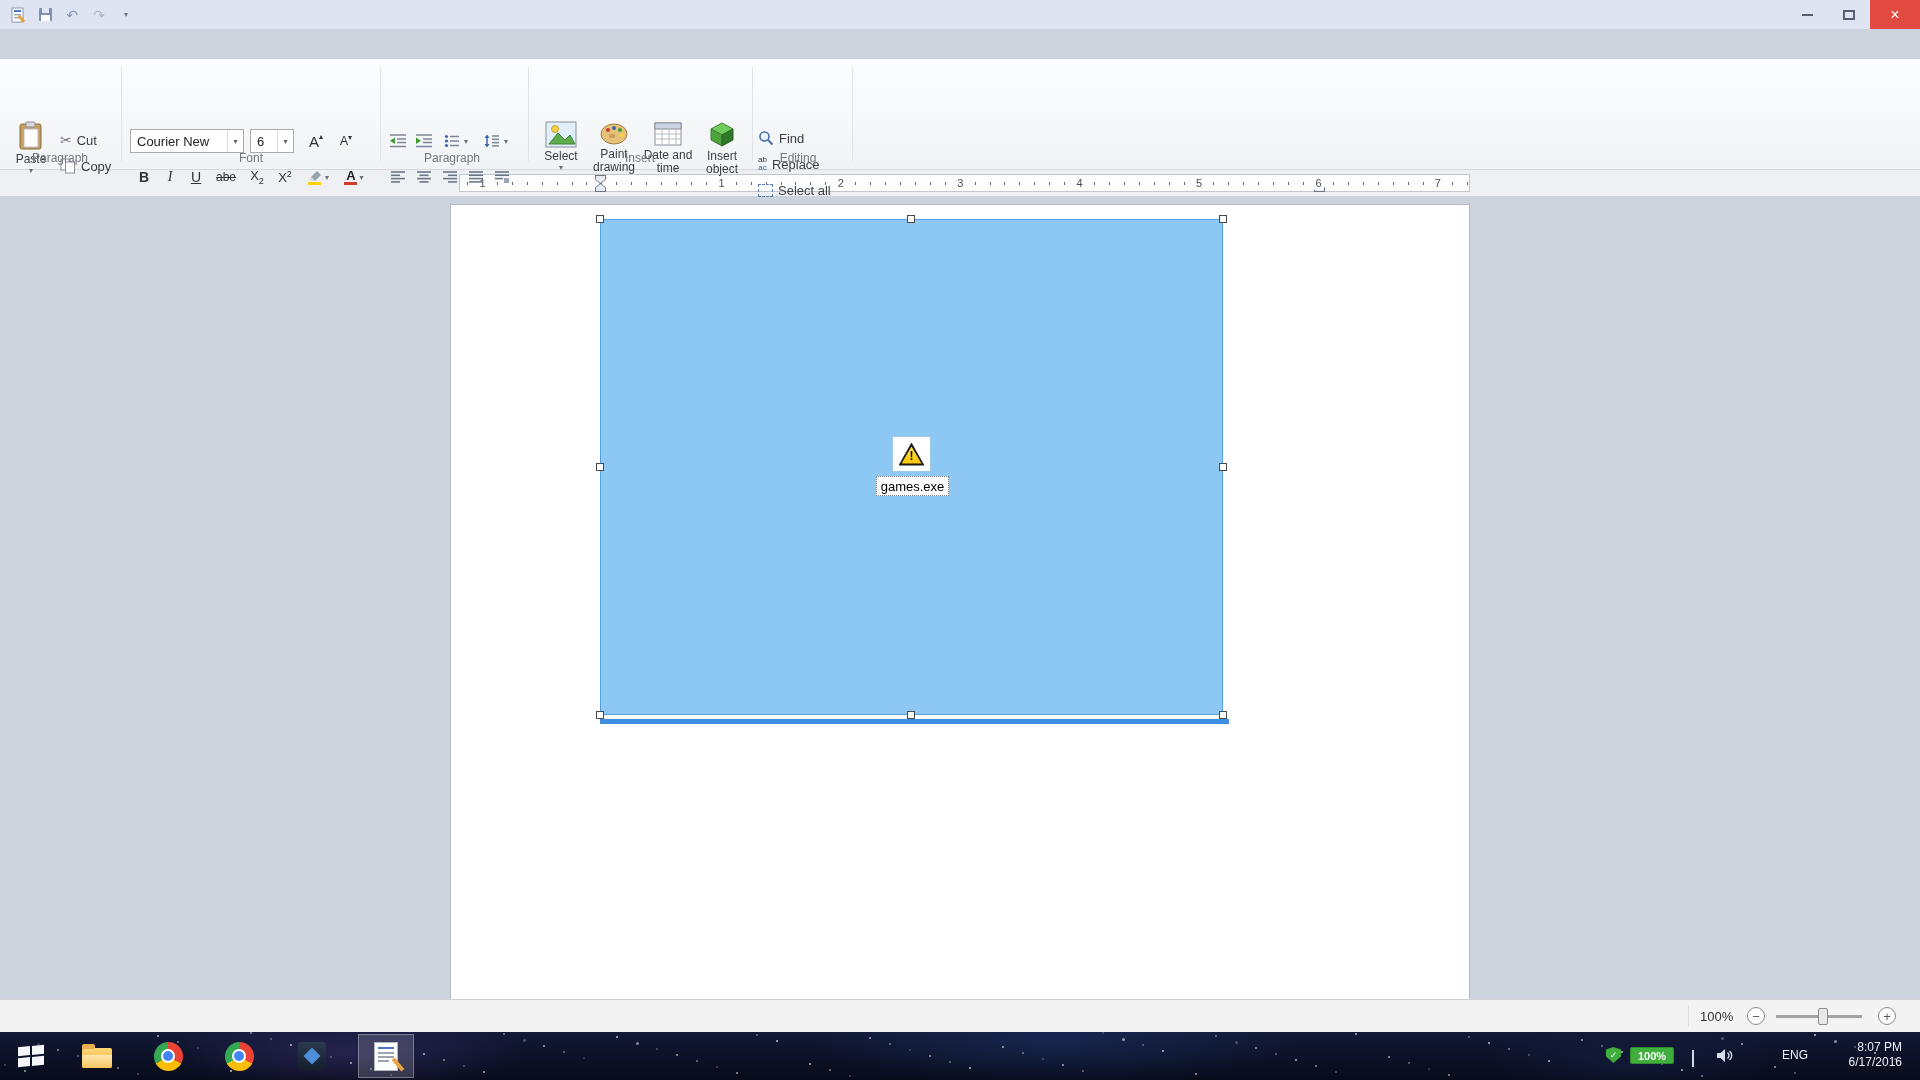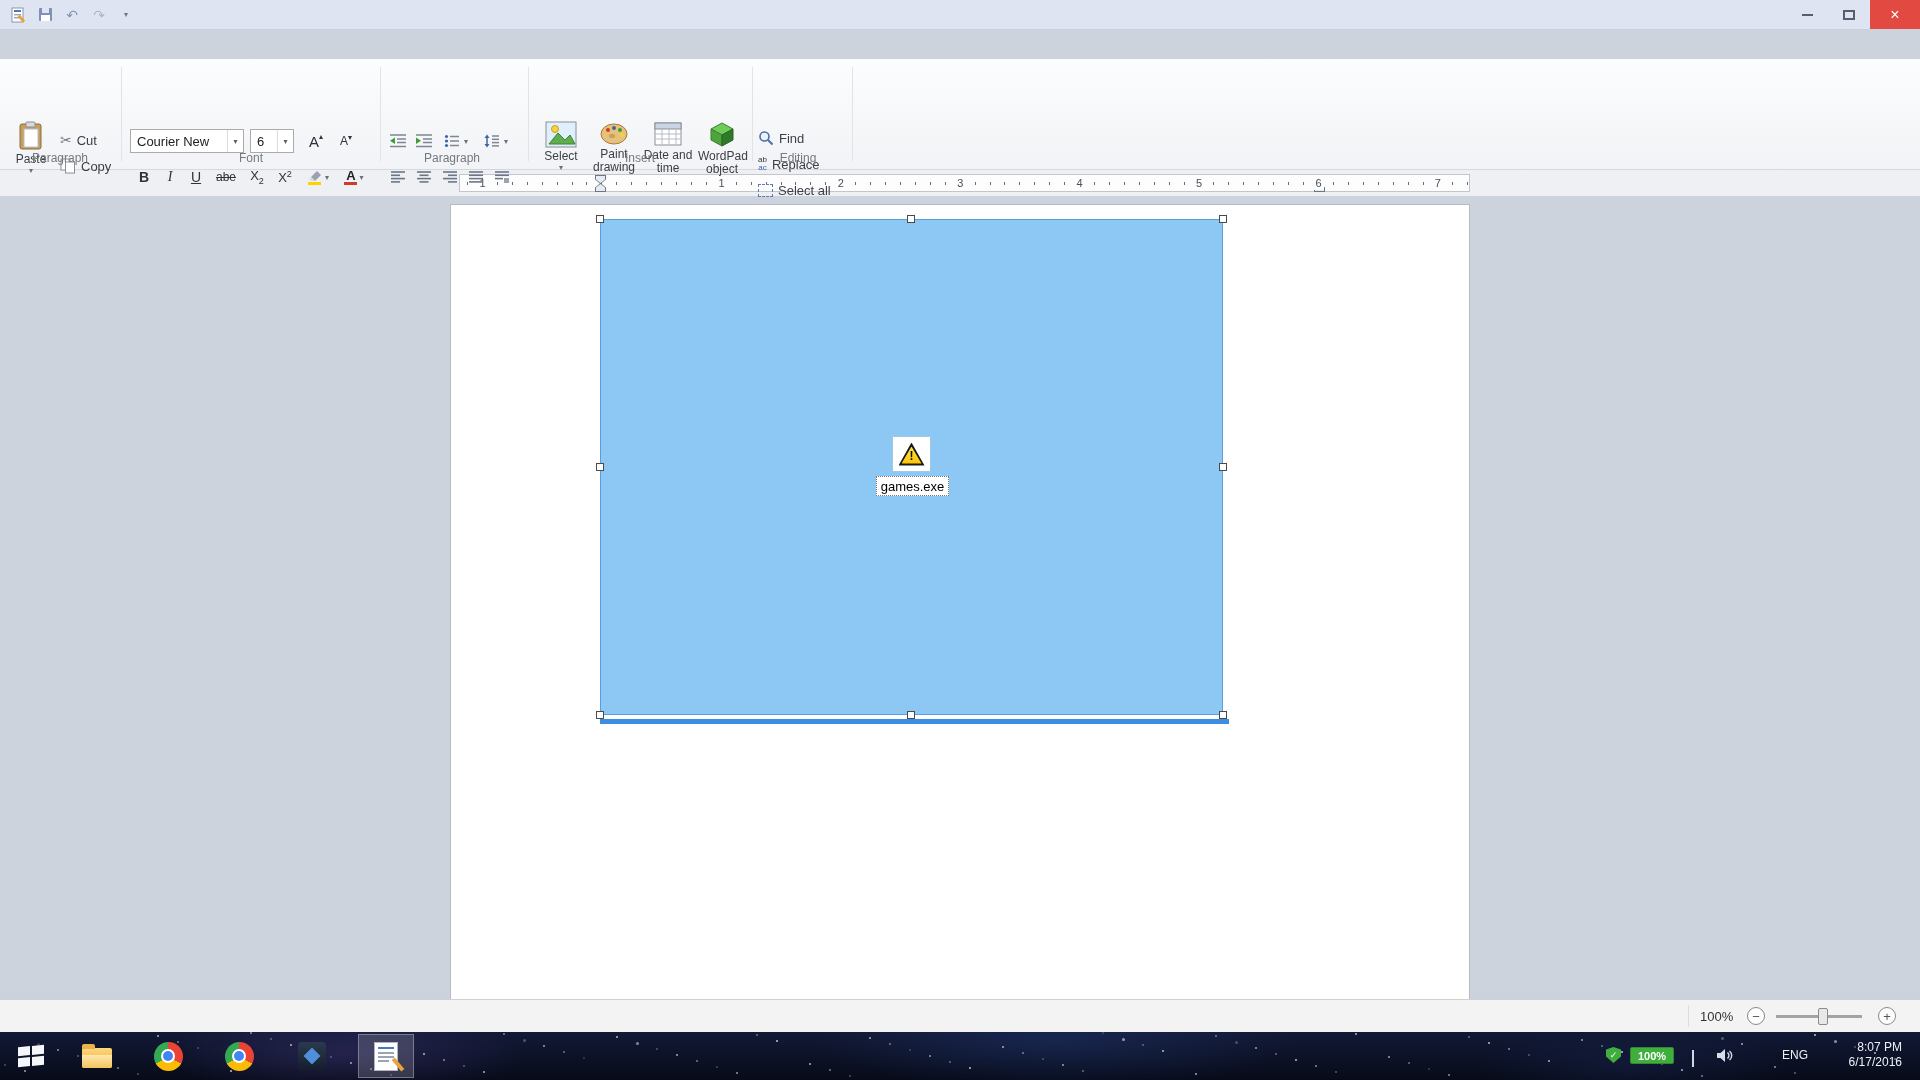--- a/index.html
+++ b/index.html
@@ -378,21 +378,21 @@
       <span class="blabel" style="width:52px">Date and time</span>
     </button>
     <button class="bigbtn" style="left:697px;width:50px">
       <span>
         <svg width="26" height="27" viewBox="0 0 26 27">
             <polygon points="13,2 24,8 13,14 2,8" fill="#6fcb5a" stroke="#3f7f33"></polygon>
             <polygon points="2,8 13,14 13,25 2,19" fill="#4ea43c" stroke="#3f7f33"></polygon>
             <polygon points="24,8 13,14 13,25 24,19" fill="#2f7a28" stroke="#2a6322"></polygon>
           </svg>
       </span>
-      <span class="blabel" style="width:48px">WordPad object</span>
+      <span class="blabel" style="width:48px">Insert object</span>
     </button>
     <div class="group-label" style="left:532px;width:216px">Insert</div>
     <div class="vsep" style="left:752px"></div>
 
     <button class="smallrow" style="left:758px;top:68px">
       <span>
         <svg width="16" height="16">
             <circle cx="6.5" cy="6.5" r="4.5" fill="#eaf2fb" stroke="#4a6fa5" stroke-width="1.6"></circle>
             <line x1="10" y1="10" x2="14.5" y2="14.5" stroke="#4a6fa5" stroke-width="2"></line>
           </svg>

